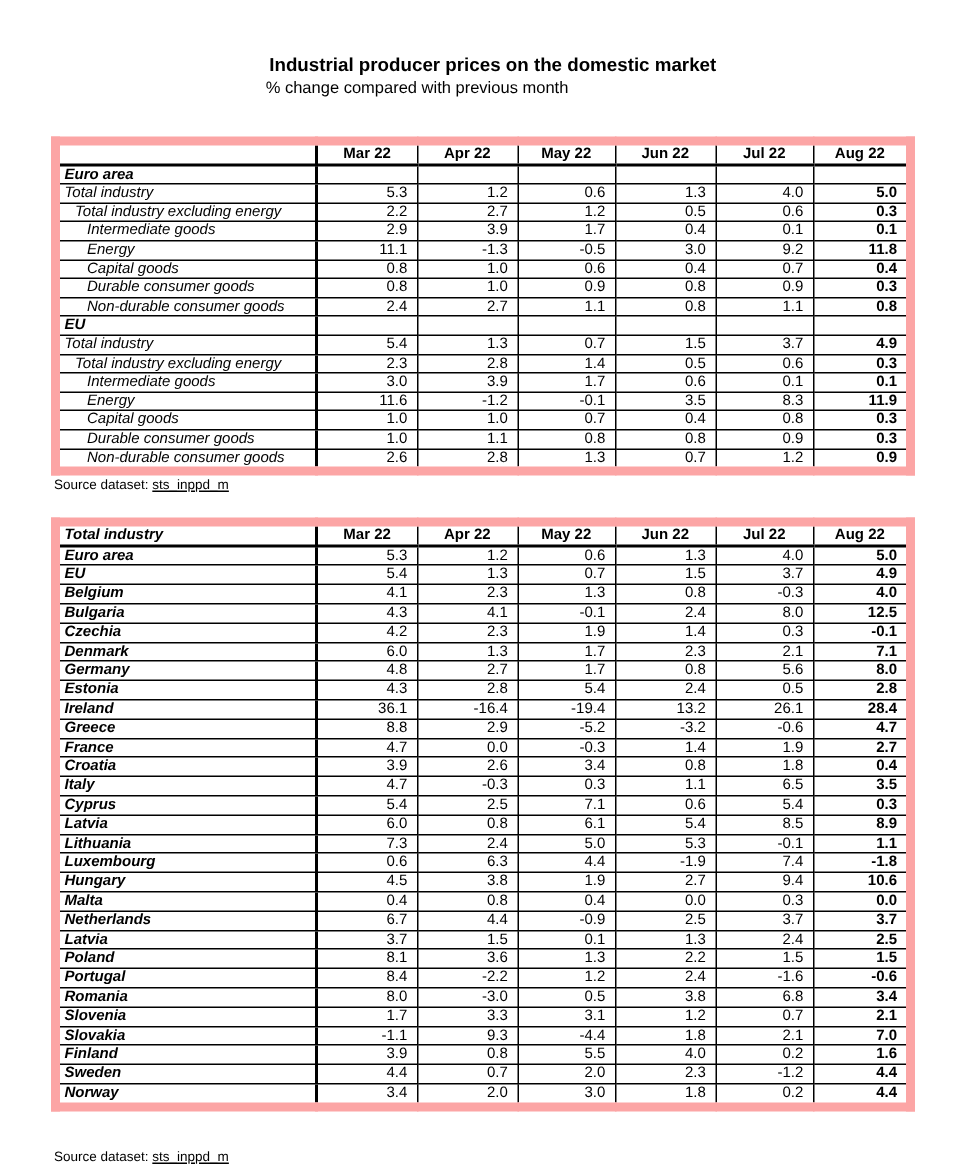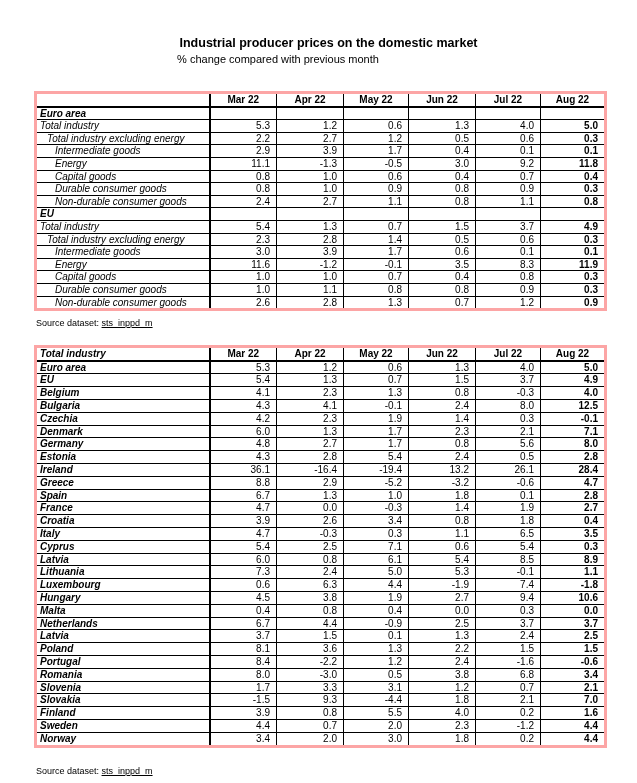--- a/index.html
+++ b/index.html
@@ -1,19 +1,19 @@
 <!DOCTYPE html>
 <html><head>
   <meta charset="utf-8">
   <style>
     html, body { margin: 0; padding: 0; background: #ffffff; }
     body { width: 637px; height: 783px; position: relative; overflow: hidden; font-family: "Liberation Sans", sans-serif; color: #000; }
     .title { position: absolute; top: 36px; left: 0; width: 637px; text-align: center; font-size: 12.5px; font-weight: bold; margin-left: 10px; }
     .subtitle { position: absolute; top: 53px; left: 0; width: 556px; text-align: center; font-size: 11px; }
-    table.tbl { position: absolute; left: 34px; border-collapse: collapse; border: 3px solid #fca5a5; font-size: 10px; table-layout: fixed; }
+    table.tbl { position: absolute; left: 34px; border-collapse: collapse; border: 6px solid #fca5a5; font-size: 10px; table-layout: fixed; }
     table.tbl td, table.tbl th { border-left: 1px solid #000; border-right: 1px solid #000; border-top: 1px solid #000; border-bottom: 1px solid #000; padding: 0 3px; line-height: 11.6px; height: 11.6px; white-space: nowrap; overflow: hidden; }
     table.tbl th { font-weight: bold; text-align: center; }
     table.tbl td.num { text-align: right; padding-right: 6px; }
     table.tbl td.num.last { font-weight: bold; }
     table.tbl td.lab { text-align: left; }
     table.tbl td.grp { font-weight: bold; }
     table.tbl td.ind1 { padding-left: 10px; }
     table.tbl td.ind2 { padding-left: 18px; }
     table.tbl td.lab, table.tbl th.lab { border-right: 2px solid #000; font-style: italic; }
     table.tbl tr.head th, table.tbl tr.head td { border-bottom: 2px solid #000; }
@@ -309,29 +309,20 @@
       <tr>
         <td class="lab">Greece</td>
         <td class="num">8.8</td>
         <td class="num">2.9</td>
         <td class="num">-5.2</td>
         <td class="num">-3.2</td>
         <td class="num">-0.6</td>
         <td class="num last">4.7</td>
       </tr>
       <tr>
-        <td class="lab">Spain</td>
-        <td class="num">6.7</td>
-        <td class="num">1.3</td>
-        <td class="num">1.0</td>
-        <td class="num">1.8</td>
-        <td class="num">0.1</td>
-        <td class="num last">2.8</td>
-      </tr>
-      <tr>
         <td class="lab">France</td>
         <td class="num">4.7</td>
         <td class="num">0.0</td>
         <td class="num">-0.3</td>
         <td class="num">1.4</td>
         <td class="num">1.9</td>
         <td class="num last">2.7</td>
       </tr>
       <tr>
         <td class="lab">Croatia</td>
@@ -454,21 +445,21 @@
         <td class="lab">Slovenia</td>
         <td class="num">1.7</td>
         <td class="num">3.3</td>
         <td class="num">3.1</td>
         <td class="num">1.2</td>
         <td class="num">0.7</td>
         <td class="num last">2.1</td>
       </tr>
       <tr>
         <td class="lab">Slovakia</td>
-        <td class="num">-1.5</td>
+        <td class="num">-1.1</td>
         <td class="num">9.3</td>
         <td class="num">-4.4</td>
         <td class="num">1.8</td>
         <td class="num">2.1</td>
         <td class="num last">7.0</td>
       </tr>
       <tr>
         <td class="lab">Finland</td>
         <td class="num">3.9</td>
         <td class="num">0.8</td>

